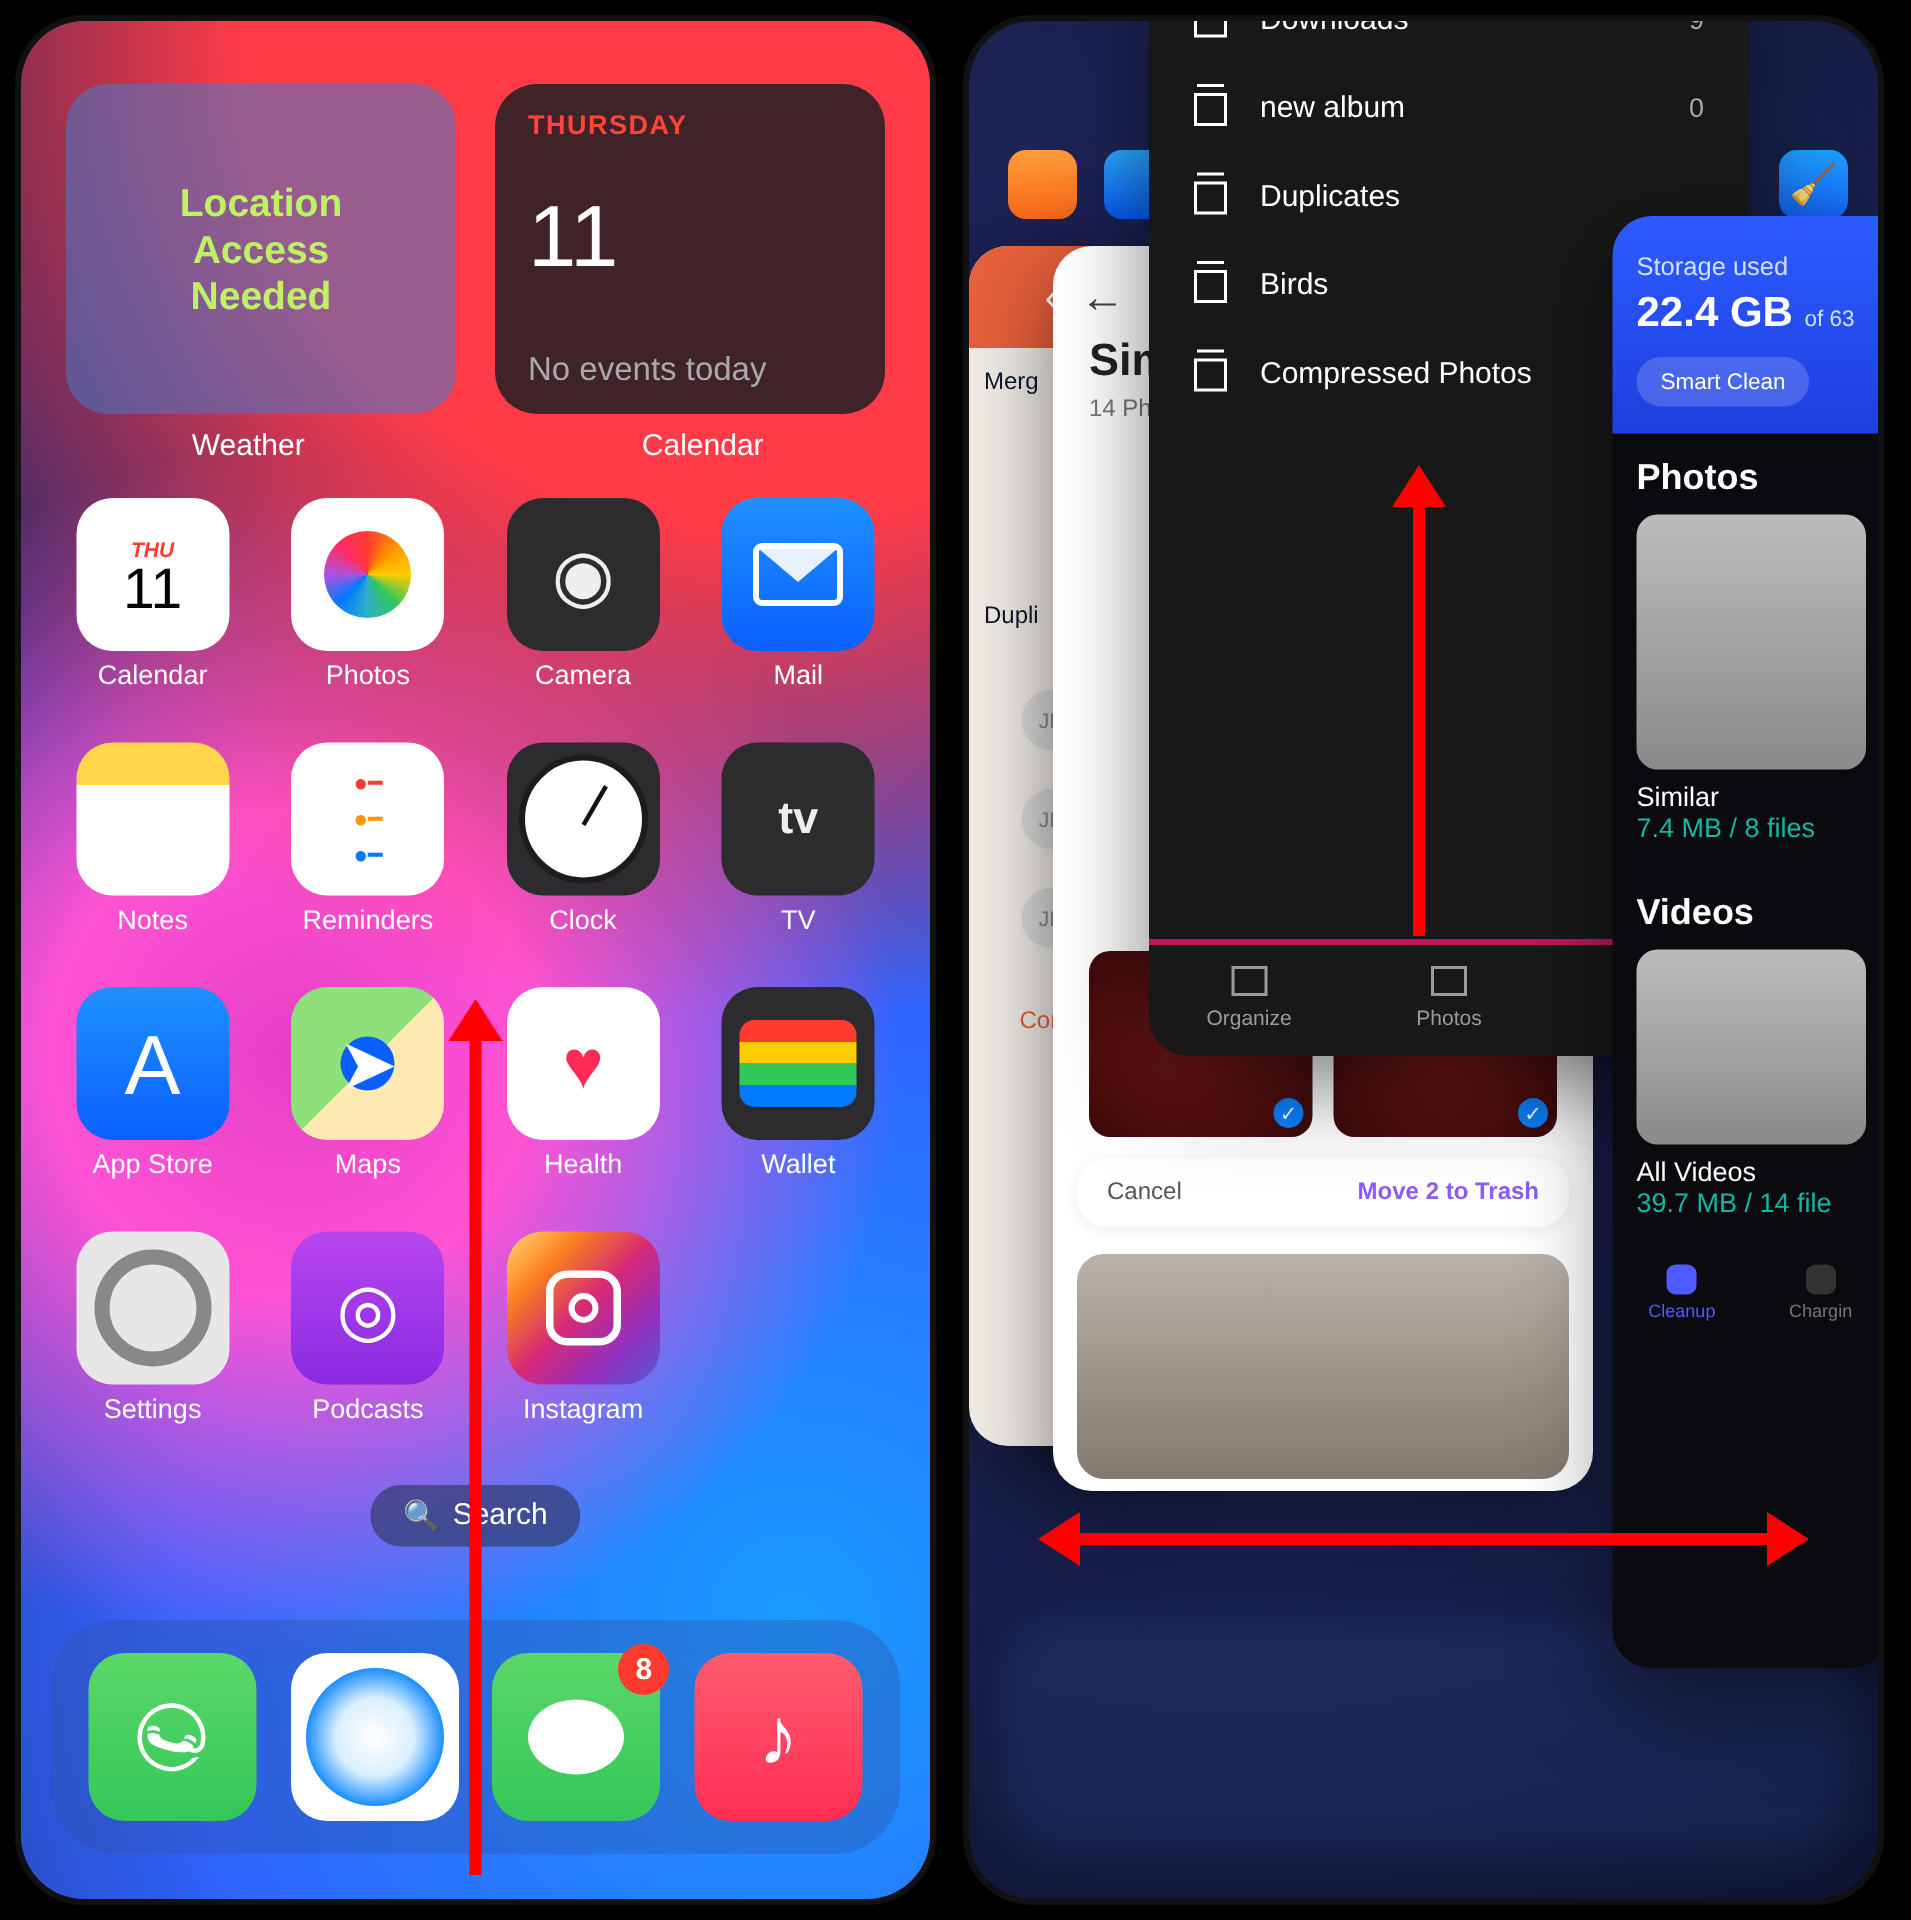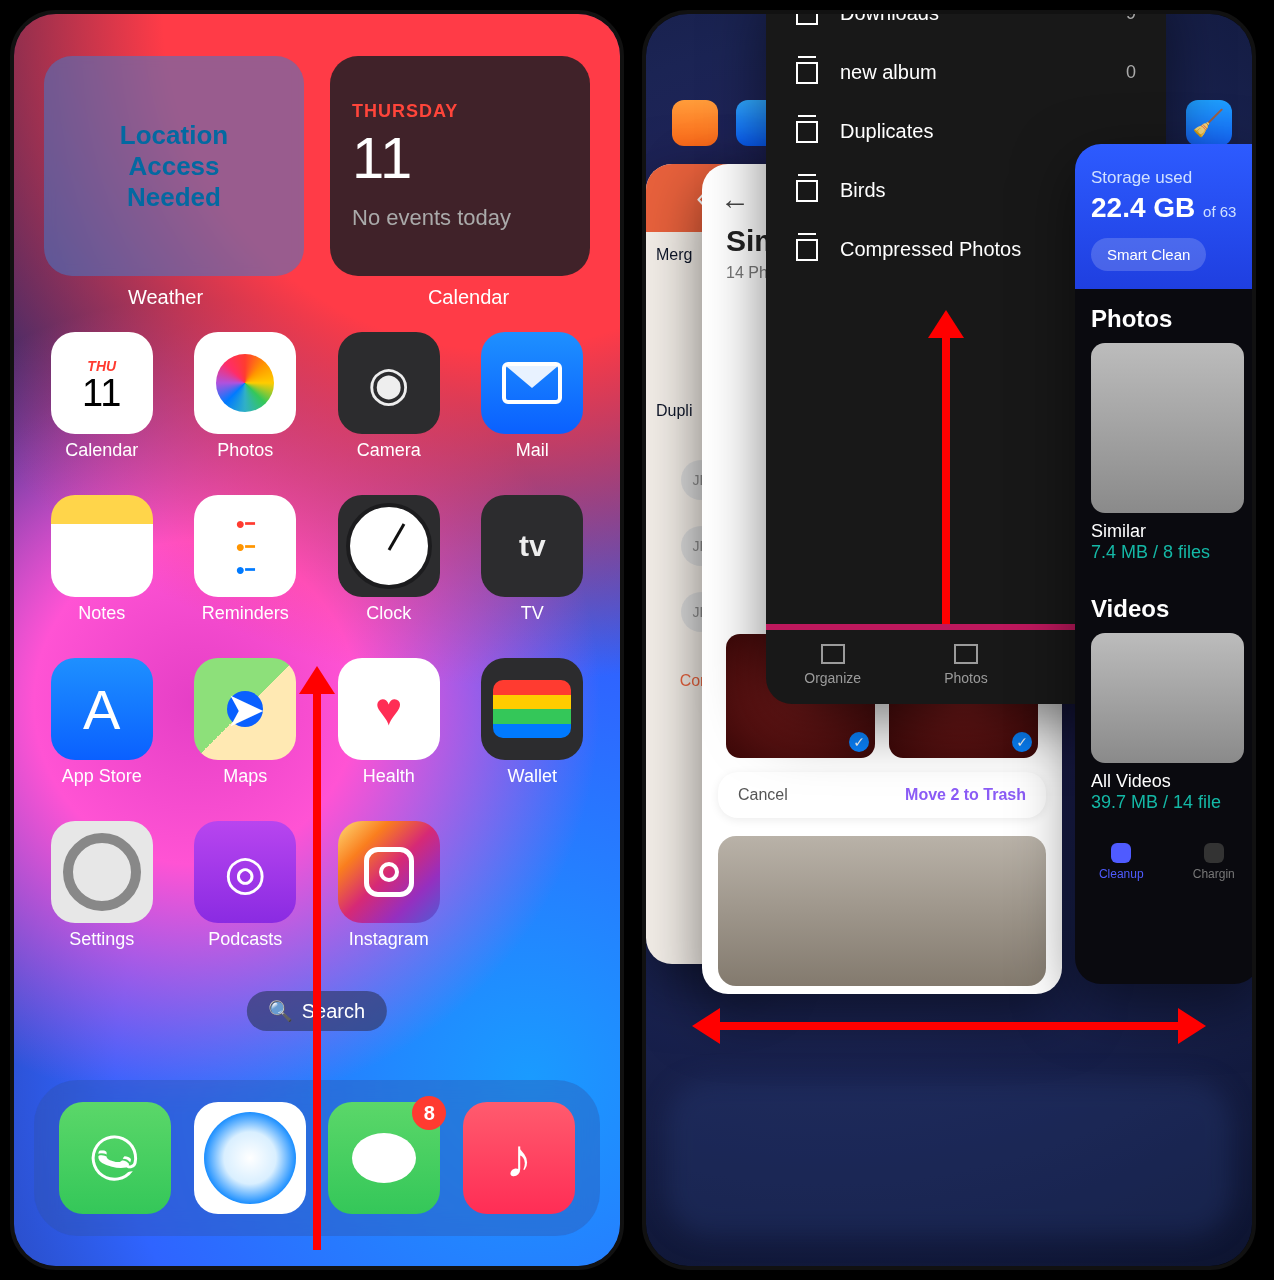--- a/index.html
+++ b/index.html
@@ -34,25 +34,26 @@
     display: flex; gap: 26px;
   }
   .widget {
     flex: 1; height: 220px; border-radius: 28px;
     display: flex; flex-direction: column; justify-content: center;
     padding: 22px;
     backdrop-filter: blur(6px);
   }
   .widget-weather {
     background: rgba(70,120,200,0.55);
-    color: #0369a1; font-size: 26px; font-weight: 600; text-align: center;
+    color: #bef264; font-size: 26px; font-weight: 600; text-align: center;
   }
   .widget-calendar {
     background: rgba(30,30,36,0.85);
     color: #eee;
+    gap: 28px;
   }
   .cal-day { color: #ff453a; font-size: 18px; font-weight: 700; letter-spacing: 1px; }
   .cal-num { color: #fff; font-size: 58px; font-weight: 400; margin: 2px 0 14px; }
   .cal-events { color: #aaa; font-size: 22px; }
   .widget-label {
     position: absolute; top: 272px; width: 50%; text-align: center;
     color: #fff; font-size: 20px;
   }
   .apps-grid {
     position: absolute; top: 318px; left: 30px; right: 30px;
@@ -162,35 +163,35 @@
     left:56px; top:150px; width:360px; height:830px;
     background:#fff;
   }
   .card-c { 
     left:120px; top:-40px; width:400px; height:730px;
     background:#181818; color:#eee;
     padding:10px 0 0;
     display:flex; flex-direction:column;
   }
   .card-d { 
-    right:-8px; top:130px; width:185px; height:840px;
+    right:-8px; top:130px; width:185px; height:968px;
     background:#0a0a0f;
   }
   .album-row {
     display:flex; align-items:center; gap:22px;
     padding:18px 30px; color:#fff; font-size:20px;
   }
   .album-box {
     width:22px; height:22px; border:2px solid #fff;
     position:relative;
   }
   .album-box::before{content:"";position:absolute;top:-8px;left:0;right:0;height:2px;background:#fff;}
   .album-count { margin-left:auto; color:#aaa; font-size:18px;}
   .tabbar {
-    margin-top:auto; display:flex; border-top:6px solid #be185d;
+    margin-top:auto; display:flex; border-top:4px solid #be185d;
     padding:14px 0 18px;
   }
   .tabbtn { flex:1; text-align:center; color:#9b9b9b; font-size:14px;}
   .tabbtn.active{color:#fff;}
   .tabico{width:24px;height:20px;border:2px solid currentColor;margin:0 auto 6px;}
   
   .back-arrow{position:absolute;top:18px;left:18px;color:#444;font-size:30px;}
   .sim-title{position:absolute;top:60px;left:24px;font-size:30px;font-weight:700;color:#222;}
   .sim-sub{position:absolute;top:100px;left:24px;color:#777;font-size:16px;}
   .thumbs{position:absolute;top:470px;left:24px;right:24px;display:flex;gap:14px;}

